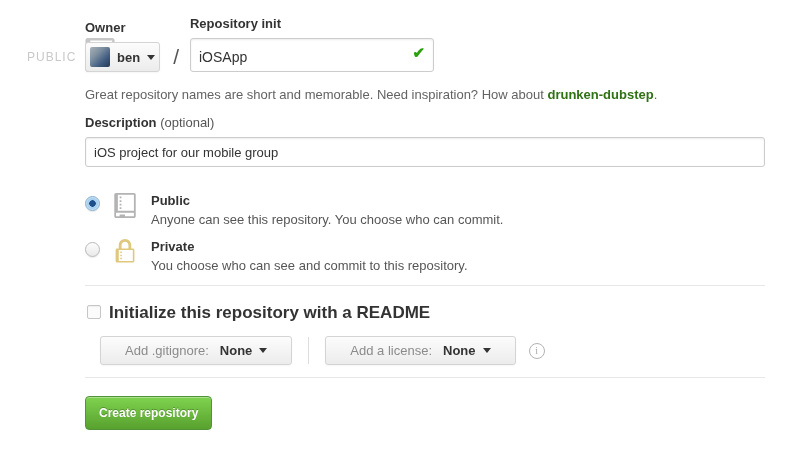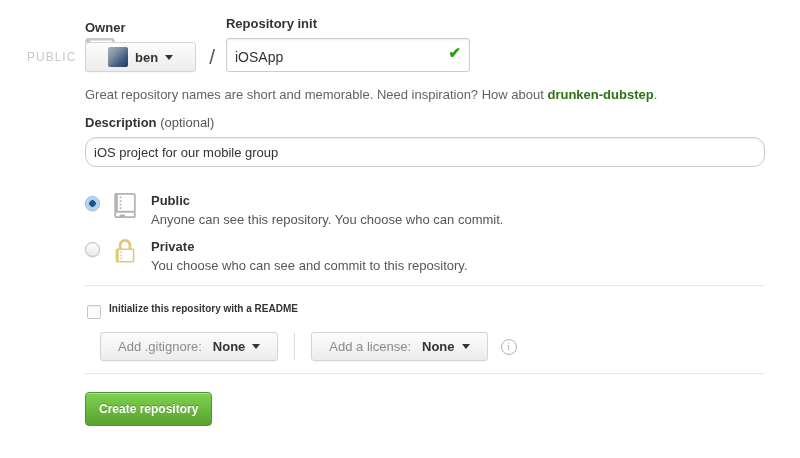--- a/index.html
+++ b/index.html
@@ -12,62 +12,62 @@
 
   
   .content { position: absolute; left: 85px; top: 8px; width: 680px; }
 
   .field-label { font-weight: bold; font-size: 13px; color: #333; }
   .optional { font-weight: normal; color: #555; }
 
   .name-row { display: flex; align-items: flex-end; margin-top: 8px; }
   .owner-col .field-label, .repo-col .field-label { margin-bottom: 7px; }
 
-  .owner-btn { display: inline-flex; align-items: center; gap: 7px; height: 28px; padding: 0 22px;
+  .owner-btn { display: inline-flex; align-items: center; gap: 7px; height: 28px; padding: 0 4px;
     border: 1px solid #d4d4d4; border-radius: 3px; background: linear-gradient(#fcfcfc, #ececec);
     font-weight: bold; font-size: 13px; color: #333; cursor: pointer; box-shadow: 0 1px 2px rgba(0,0,0,0.04); }
   .avatar { width: 20px; height: 20px; border-radius: 2px;
     background: linear-gradient(135deg, #a7b2b8 0%, #7d8fa0 35%, #3e5a80 70%, #27384f 100%); }
   .caret-down { width: 0; height: 0; border-left: 4px solid transparent; border-right: 4px solid transparent; border-top: 5px solid #333; }
 
   .slash { font-size: 21px; color: #555; padding: 0 11px 3px 13px; }
 
   .repo-input-wrap { position: relative; display: inline-block; }
   .repo-input { width: 206px; height: 28px; border: 1px solid #ccc; border-radius: 3px;
     padding: 4px 28px 0 8px; font-size: 14px; color: #333; font-family: "Liberation Sans", sans-serif;
     box-shadow: inset 0 1px 2px rgba(0,0,0,0.08); outline: none; }
   .check-icon { position: absolute; right: 9px; top: 6px; color: #2aa10c; font-size: 15px; font-weight: bold; }
 
   .hint { margin-top: 15px; color: #636363; font-size: 13px; }
   .suggestion { font-weight: bold; color: #2f7114; cursor: pointer; }
 
   .desc-section { margin-top: 13px; }
-  .desc-input { margin-top: 7px; width: 662px; height: 28px; border: 1px solid #ccc; border-radius: 11px;
+  .desc-input { margin-top: 7px; width: 662px; height: 28px; border: 1px solid #ccc; border-radius: 3px;
     padding: 0 8px; font-size: 13px; color: #333; font-family: "Liberation Sans", sans-serif;
     box-shadow: inset 0 1px 2px rgba(0,0,0,0.08); outline: none; }
 
   .vis-section { margin-top: 26px; }
   .vis-option { display: flex; align-items: flex-start; margin-top: 3px; margin-bottom: 12px; cursor: pointer; }
   .radio { width: 13px; height: 13px; border-radius: 50%; margin-top: 3px; flex: none; }
   .radio.checked { border: 1px solid #85aed0; background: radial-gradient(circle at 50% 50%, #1e4f8a 0 3px, #a9d0ee 3.5px 5px, #d9ecfa 7px); box-shadow: 0 1px 1px rgba(0,0,0,0.1); }
   .radio.unchecked { border: 1px solid #b9b9b9; background: linear-gradient(#fdfdfd, #e9e9e9); box-shadow: 0 1px 1px rgba(0,0,0,0.08); }
   .vis-icon { width: 26px; margin: 0 13px 0 12px; flex: none; text-align: center; }
   .vis-title { font-weight: bold; font-size: 13px; color: #333; }
   .vis-desc { color: #565656; font-size: 13px; margin-top: 4px; }
 
   .divider { border-top: 1px solid #e7e7e7; margin-top: 12px; }
 
   .readme-section { margin-top: 17px; display: flex; align-items: flex-start; }
   .checkbox { width: 12px; height: 12px; border: 1px solid #c6c6c6; border-radius: 2px; background: #fbfbfb; margin: 2px 8px 0 2px; flex: none; box-shadow: inset 0 1px 1px rgba(0,0,0,0.05); cursor: pointer; }
-  .readme-title { font-weight: bold; font-size: 10px; }
+  .readme-title { font-weight: bold; font-size: 17px; }
   .readme-hint { color: #565656; font-size: 13px; margin-top: 4px; }
   code { font-family: "DejaVu Sans Mono", "Liberation Mono", monospace; font-size: 12px; color: #565656; }
 
   .dropdown-row { margin-top: 13px; margin-left: 15px; display: flex; align-items: center; }
-  .dd-btn { height: 27px; padding: 0 17px; display: inline-flex; align-items: center; gap: 7px;
+  .dd-btn { height: 27px; padding: 0 24px; display: inline-flex; align-items: center; gap: 7px;
     border: 1px solid #d4d4d4; border-radius: 3px; background: linear-gradient(#fcfcfc, #ececec);
     font-size: 13px; color: #8b8b8b; cursor: pointer; box-shadow: 0 1px 2px rgba(0,0,0,0.04); }
   .dd-value { font-weight: bold; color: #333; margin-left: 4px; }
   .dd-caret { width: 0; height: 0; border-left: 4px solid transparent; border-right: 4px solid transparent; border-top: 5px solid #333; }
   .vsep { width: 1px; height: 27px; background: #ddd; margin: 0 16px; }
   .info-icon { width: 14px; height: 14px; border-radius: 50%; border: 1px solid #b3b3b3; color: #a9a9a9;
     font-size: 10px; line-height: 14px; text-align: center; margin-left: 13px; font-family: "Liberation Serif", serif; cursor: pointer; }
 
   .submit-row { margin-top: 18px; }
   .create-btn { height: 32px; padding: 0 13px; border: 1px solid #509338; border-radius: 4px;

